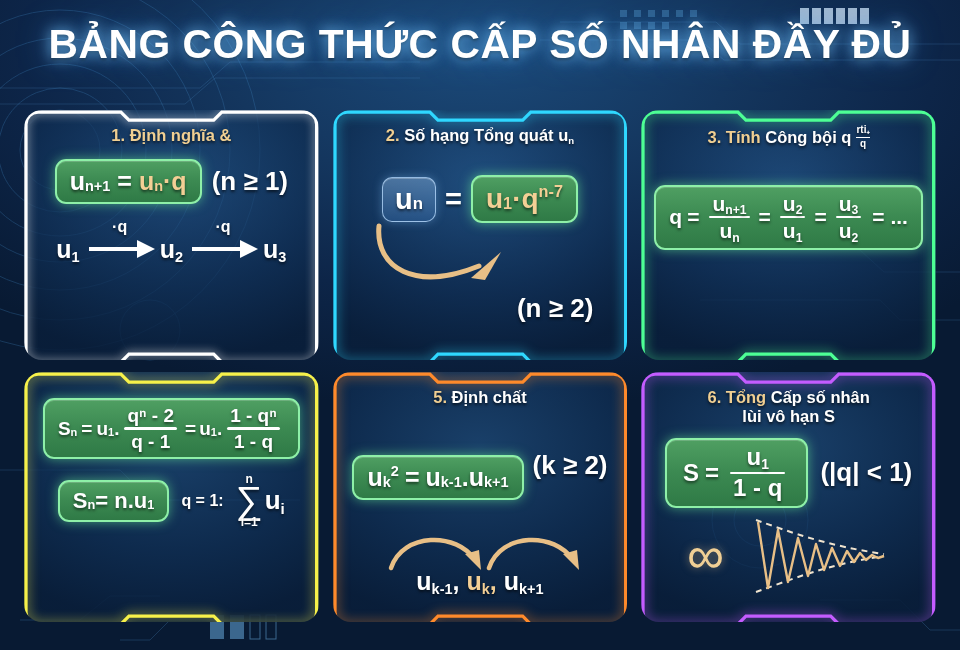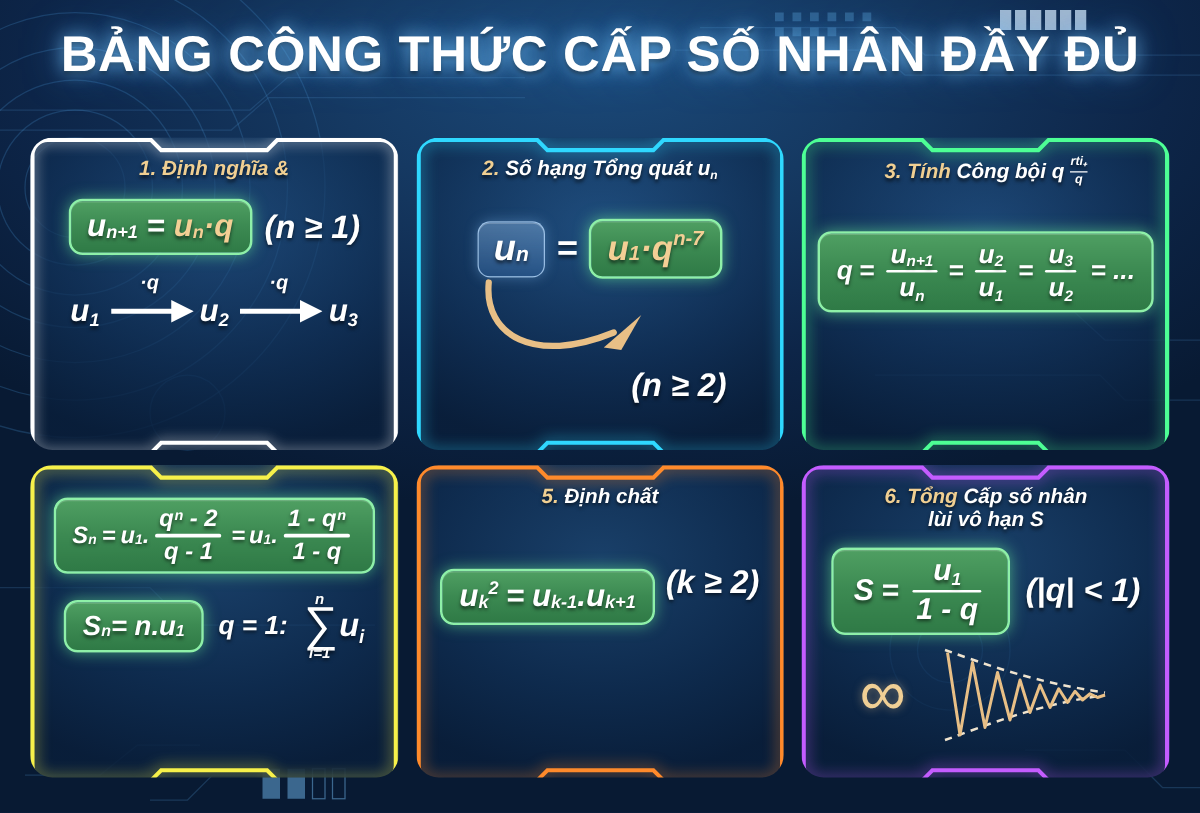--- a/index.html
+++ b/index.html
@@ -35,25 +35,24 @@
     position:absolute; left:24px; top:110px;
     width:912px; height:512px;
     display:grid;
     grid-template-columns:repeat(3,1fr);
     grid-template-rows:repeat(2,1fr);
     column-gap:14px; row-gap:12px;
   }
   .card {
     position:relative;
     border-radius:18px;
-    padding:14px 20px 10px;
+    padding:14px 8px 10px;
     background:
       radial-gradient(ellipse 80% 70% at 50% 30%, rgba(40,95,150,.55) 0%, rgba(16,48,86,.75) 60%, rgba(9,30,58,.9) 100%);
     overflow:hidden;
-    font-style:italic;
   }
   .card-frame { position:absolute; inset:0; pointer-events:none; }
   .card-inner { position:relative; z-index:2; height:100%;
     display:flex; flex-direction:column; align-items:center; }
 
   
   .c-head { text-align:center; line-height:1.16; margin-top:2px; }
   .c-head .ln { display:block; font-size:16.5px; font-weight:bold; color:#ffffff;
     text-shadow:0 2px 3px rgba(0,0,0,.65); white-space:nowrap;}
   .c-head .gold { color:#f0cf92; }
@@ -355,21 +354,21 @@
 
       <div class="row2">
         <div class="gbox">
           <span class="f" style="font-size:22px">
               <span>S</span>
               <sub>n</sub>
               <span> = n.u</span>
               <sub>1</sub>
             </span>
         </div>
-        <span class="note" style="font-size:21px">q = 1:</span>
+        <span class="note" style="font-size:16px">q = 1:</span>
         <span class="f" style="font-size:26px">
           <span class="sigma">
             <span class="slim">n</span>
             <span class="sglyph">∑</span>
             <span class="slim">i=1</span>
           </span>
           <span style="margin-left:2px"><span>u</span><sub>i</sub></span>
         </span>
       </div>
     </div>
@@ -395,20 +394,31 @@
               <span>u</span>
               <sub>k-1</sub>
               <span>.</span>
               <span>u</span>
               <sub>k+1</sub>
             </span>
         </div>
         <span class="note">(k ≥ 2)</span>
       </div>
 
+      <div class="seqwrap">
+        <svg width="250" height="46" viewBox="0 0 250 46" style="position:absolute;top:0;left:0">
+          <path d="M36 42 C48 6 102 6 120 34" fill="none" stroke="#e8bf86" stroke-width="4.5" stroke-linecap="round"></path>
+          <polygon points="110,28 126,44 124,24" fill="#e8bf86"></polygon>
+          <path d="M134 42 C146 6 200 6 218 34" fill="none" stroke="#e8bf86" stroke-width="4.5" stroke-linecap="round"></path>
+          <polygon points="208,28 224,44 222,24" fill="#e8bf86"></polygon>
+        </svg>
+        <div class="seq"><span><span>u</span><sub>k-1</sub><span>,</span></span>
+          <span class="tan"><span>u</span><sub>k</sub><span>,</span></span>
+          <span><span>u</span><sub>k+1</sub></span></div>
+      </div>
     </div>
   </div>
 
   <div class="card" id="card6">
     <svg class="card-frame" viewBox="0 0 292 252" preserveAspectRatio="none">
       <path d="M14 2 H96 L104 10 H188 L196 2 H278 A12 12 0 0 1 290 14 V238 A12 12 0 0 1 278 250 H196 L188 242 H104 L96 250 H14 A12 12 0 0 1 2 238 V14 A12 12 0 0 1 14 2 Z" fill="none" stroke="#c45cff" stroke-width="3.2" style="filter:drop-shadow(0 0 6px rgba(196,92,255,.9))"></path>
     </svg>
     <div class="card-inner">
       <div class="c-head">
         <span class="ln"><span class="gold">6. Tổng</span>

